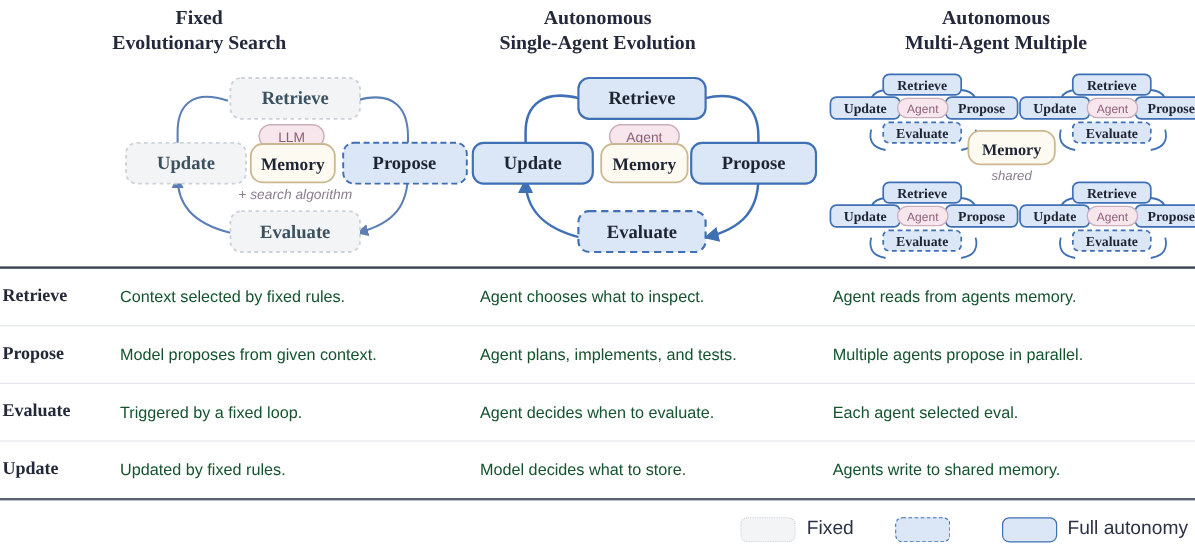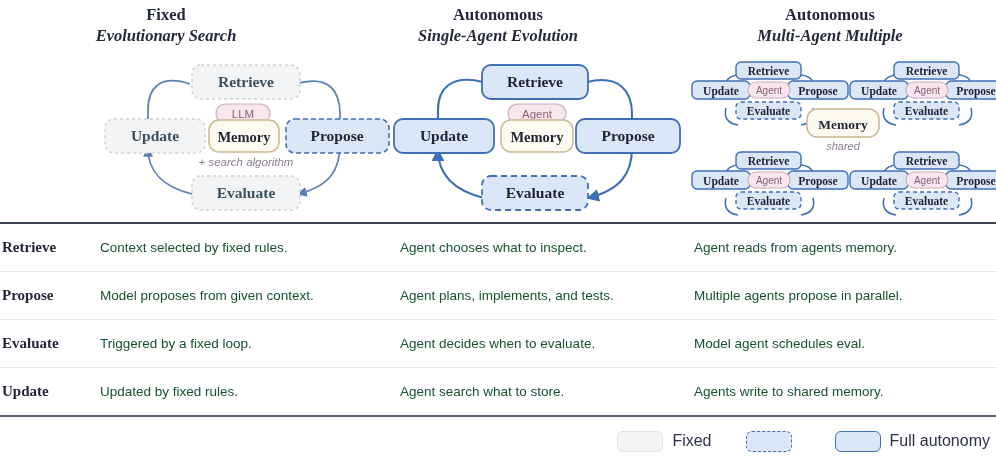--- a/index.html
+++ b/index.html
@@ -15,21 +15,21 @@
 
   
   .titles{display:flex;position:absolute;top:4px;left:0;width:996px;}
   .ptitle{
     flex:1 1 0;text-align:center;
     font-family:"Liberation Serif", serif;
     font-weight:bold;font-size:16.5px;line-height:21px;
     color:#24283b;
   }
   .ptitle .l1{display:block;}
-  .ptitle .l2{display:block;font-style:italic;}
+  .ptitle .l2{display:block;}
 
   
   .diagrams{position:absolute;top:52px;left:0;width:996px;height:166px;}
   .panel{position:absolute;top:0;height:166px;}
   .p1{left:0;width:380px;}
   .p2{left:380px;width:310px;}
   .p3{left:690px;width:306px;}
   svg{display:block;overflow:visible;}
 
   
@@ -316,28 +316,28 @@
       <div class="cell-a">Model proposes from given context.</div>
       <div class="cell-b">Agent plans, implements, and tests.</div>
       <div class="cell-c">Multiple agents propose in parallel.</div>
     </div>
     <div class="rule-mid"></div>
 
     <div class="trow">
       <div class="cell-label">Evaluate</div>
       <div class="cell-a">Triggered by a fixed loop.</div>
       <div class="cell-b">Agent decides when to evaluate.</div>
-      <div class="cell-c">Model agent schedules eval.</div>
+      <div class="cell-c">Each agent selected eval.</div>
     </div>
     <div class="rule-mid"></div>
 
     <div class="trow">
       <div class="cell-label">Update</div>
       <div class="cell-a">Updated by fixed rules.</div>
-      <div class="cell-b">Agent search what to store.</div>
+      <div class="cell-b">Model decides what to store.</div>
       <div class="cell-c">Agents write to shared memory.</div>
     </div>
 
     <div class="rule-bottom"></div>
   </div>
 
   <div class="legend">
     <div class="legitem">
       <span class="swatch sw-fixed"></span>
       <span class="legtext">Fixed</span>

